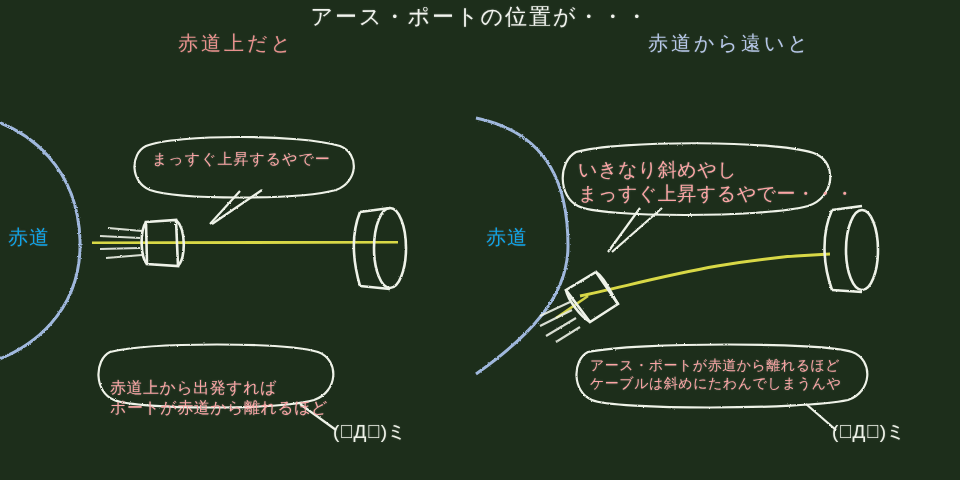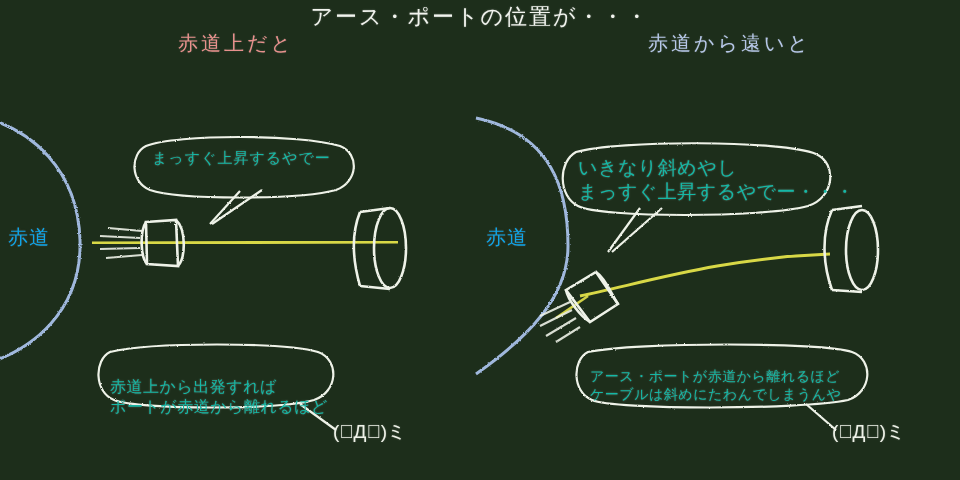--- a/index.html
+++ b/index.html
@@ -27,28 +27,27 @@
   .sub-r{left:648px;top:30px;color:#b6c7e8;}
 
   .eqlabel{
     position:absolute;font-size:20px;color:#0ea5e9;letter-spacing:1px;
     white-space:nowrap;text-shadow:0 0 2px rgba(229,147,142,.25);
   }
   .eq-l{left:8px;top:224px;}
   .eq-r{left:486px;top:224px;}
 
   .bub{
-    position:absolute;color:#14b8a6;white-space:nowrap;line-height:1.28;
+    position:absolute;color:#fca5a5;white-space:nowrap;line-height:1.28;
     text-shadow:0 0 2px rgba(255,255,255,.30);
-    font-family:Liberation Mono, monospace;
   }
   .bub-tl{left:152px;top:150px;font-size:15px;letter-spacing:1px;}
   .bub-tr{left:578px;top:157px;font-size:19px;letter-spacing:.5px;}
   .bub-bl{left:110px;top:378px;font-size:16px;letter-spacing:.5px;}
-  .bub-br{left:590px;top:357px;font-size:14px;letter-spacing:.5px;margin-top:12px;}
+  .bub-br{left:590px;top:357px;font-size:14px;letter-spacing:.5px;}
   .bub div{display:block;}
 
   .kao{
     position:absolute;color:#eef2e8;font-size:19px;white-space:nowrap;
     text-shadow:0 0 2px rgba(255,255,255,.30);
     font-family:Liberation Sans, sans-serif;
   }
   .kao-l{left:333px;top:419px;}
   .kao-r{left:832px;top:419px;}
 </style>

